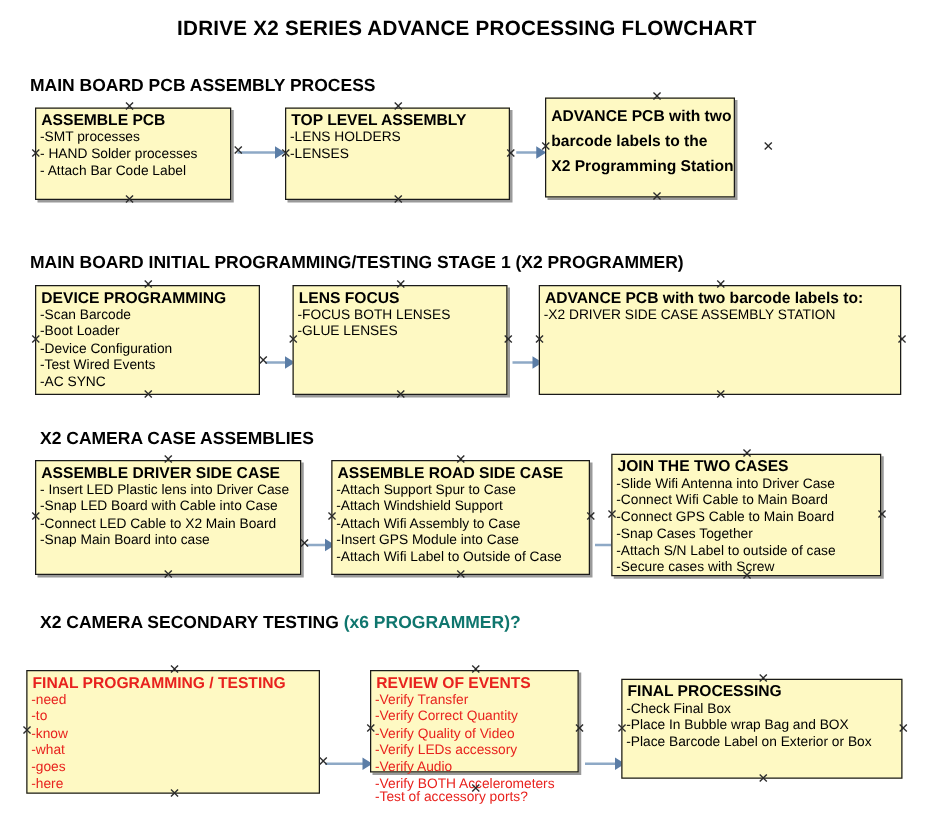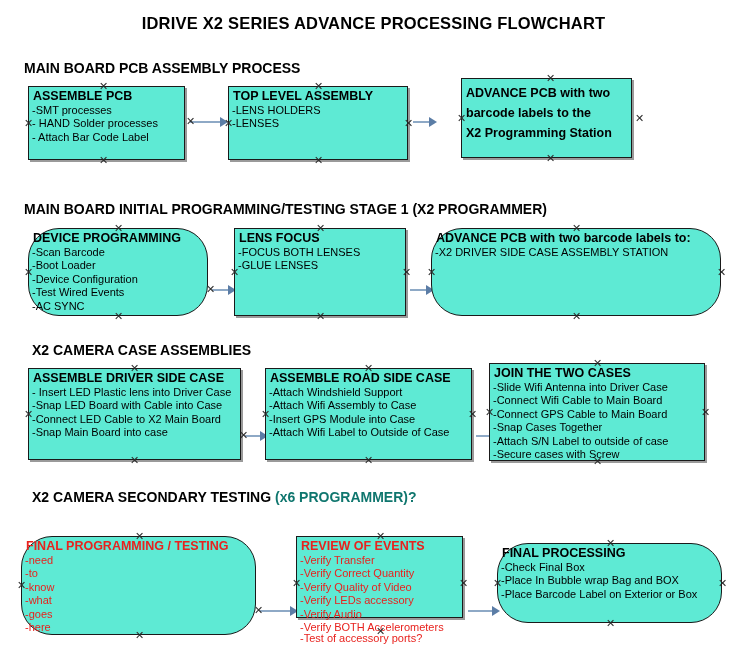--- a/index.html
+++ b/index.html
@@ -38,29 +38,28 @@
     color: #000;
     white-space: nowrap;
   }
   .section-heading .accent {
     color: #0f766e;
   }
 
   
   .box {
     position: absolute;
-    background: #5eead4;
+    background: #fef9c3;
     border: 1px solid #1a1a1a;
     box-sizing: border-box;
     box-shadow: 2px 2px 0 0 #9a9a9a;
     overflow: visible;
   }
   .box.shadowless {
     box-shadow: none;
-    border-radius: 31px;
   }
   .box-title {
     font-size: 12.5px;
     font-weight: bold;
     line-height: 14.5px;
     padding: 2px 0 0 4px;
     white-space: pre-line;
   }
   .box-lines {
     padding: 0 0 0 3px;
@@ -147,21 +146,21 @@
   </div>
   <span class="handle" style="left:85px; top:-5px;"></span>
   <span class="handle" style="left:-5px; top:32px;"></span>
   <span class="handle" style="left:175px; top:32px;"></span>
   <span class="handle" style="left:85px; top:69px;"></span>
 </div>
 
 <div class="connector" style="left:413px; top:121px; width:22px;"></div>
 <div class="arrowhead" style="left:429px; top:117px;"></div>
 
-<div class="box" style="left:461px; top:78px; width:171px; height:80px;">
+<div class="box" style="left:436px; top:78px; width:152px; height:80px;">
   <div class="box-title" style="line-height:20px; padding-top:4px;">ADVANCE PCB with two
 barcode labels to the
  X2 Programming Station</div>
   <span class="handle" style="left:84px; top:-5px;"></span>
   <span class="handle" style="left:-5px; top:35px;"></span>
   <span class="handle" style="left:173px; top:35px;"></span>
   <span class="handle" style="left:84px; top:75px;"></span>
 </div>
 
 <div class="section-heading" style="left:24px; top:201px;">
@@ -229,20 +228,21 @@
   <span class="handle" style="left:101px; top:87px;"></span>
 </div>
 
 <div class="connector" style="left:245px; top:435px; width:20px;"></div>
 <div class="arrowhead" style="left:260px; top:431px;"></div>
 <span class="handle" style="left:239px; top:431px;"></span>
 
 <div class="box" style="left:265px; top:368px; width:207px; height:92px;">
   <div class="box-title">ASSEMBLE ROAD SIDE CASE</div>
   <div class="box-lines">
+    <div class="box-line">-Attach Support Spur to Case</div>
     <div class="box-line">-Attach Windshield Support</div>
     <div class="box-line">-Attach Wifi Assembly to Case</div>
     <div class="box-line">-Insert GPS Module into Case</div>
     <div class="box-line">-Attach Wifi Label to Outside of Case</div>
   </div>
   <span class="handle" style="left:98px; top:-5px;"></span>
   <span class="handle" style="left:-5px; top:41px;"></span>
   <span class="handle" style="left:202px; top:41px;"></span>
   <span class="handle" style="left:98px; top:87px;"></span>
 </div>

